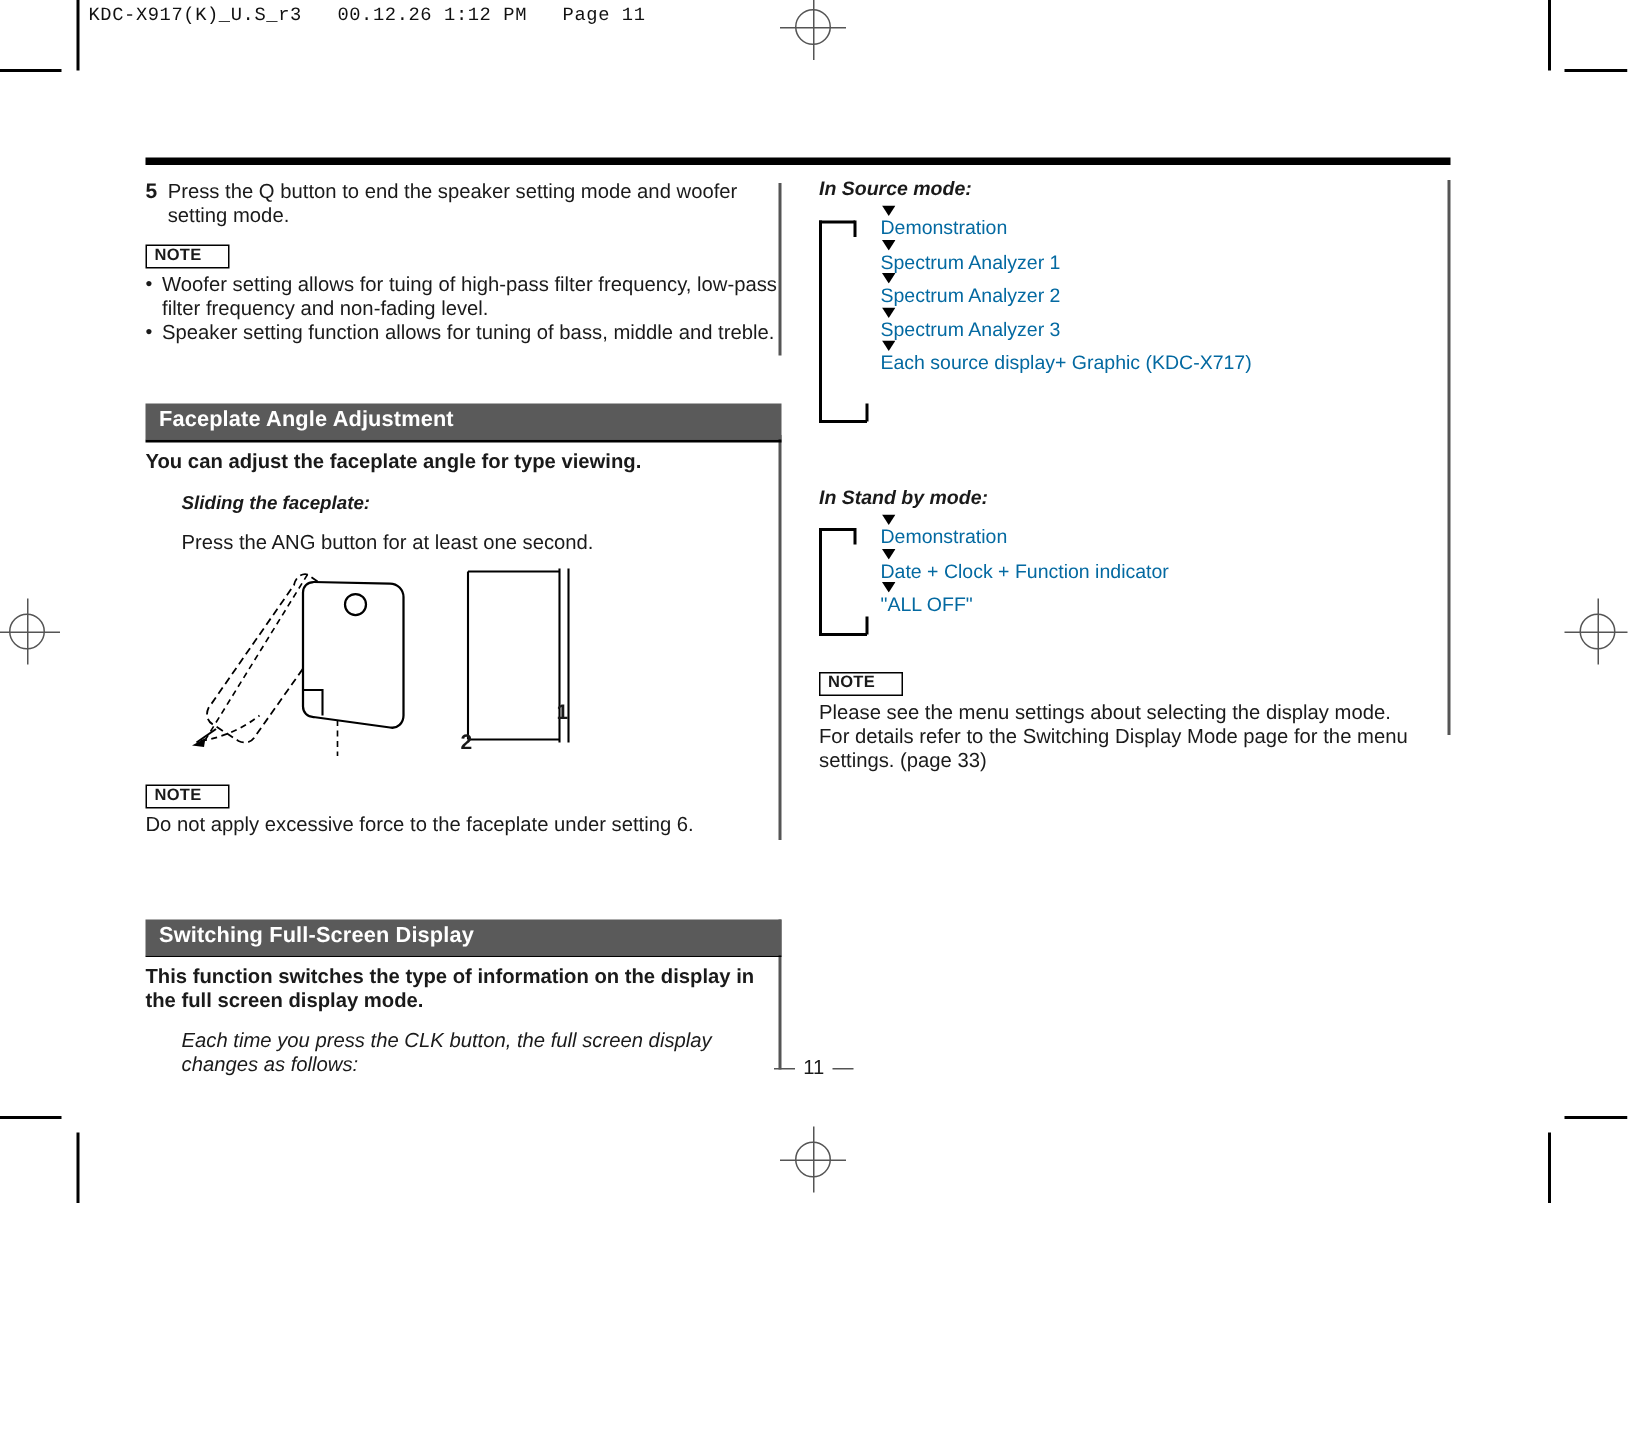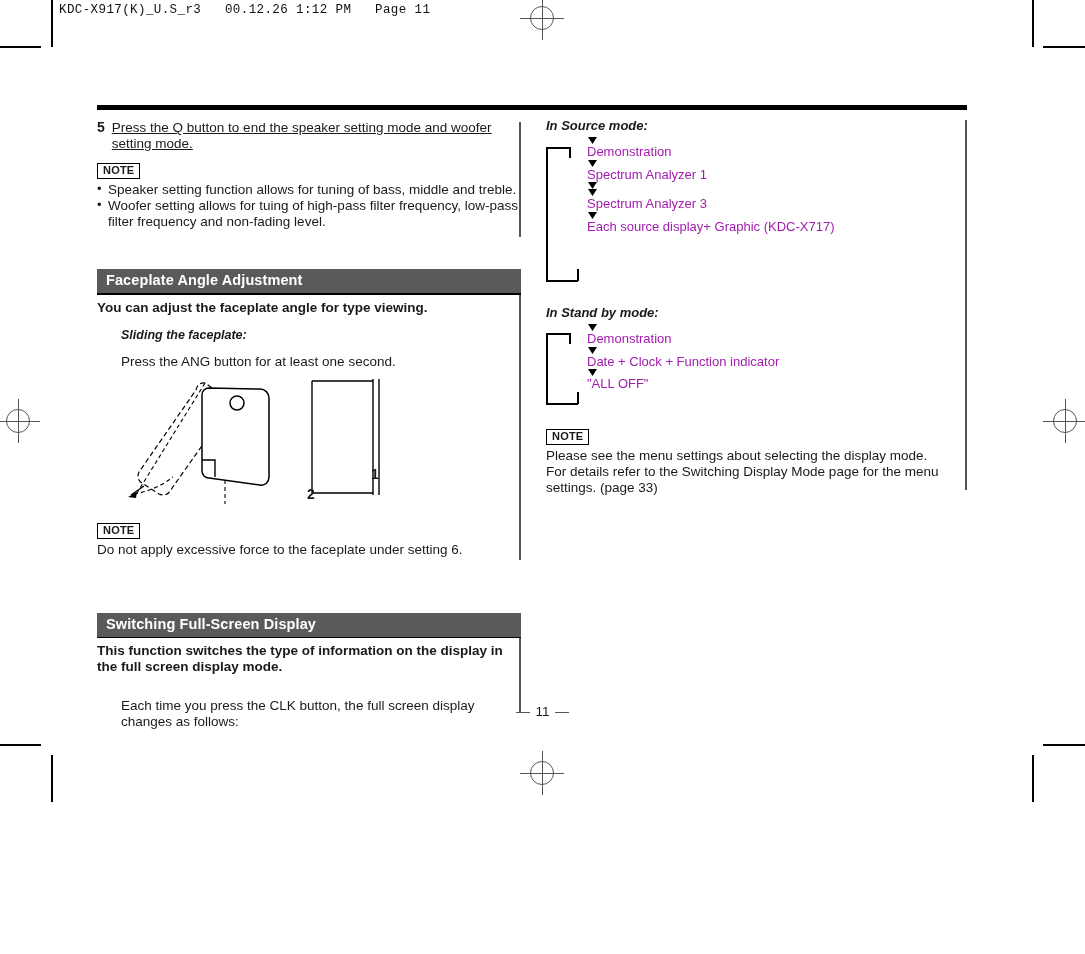--- a/index.html
+++ b/index.html
@@ -31,27 +31,27 @@
   .vdiv{position:absolute;width:2px;background:#555;}
   .vdiv-right{position:absolute;left:965px;top:120px;width:2px;height:370px;background:#555;}
 
   .col{position:absolute;}
   .colL{left:97px;top:120px;width:424px;}
   .colR{left:546px;top:118px;width:420px;}
 
   
   .step{position:relative;display:flex;gap:7px;font-size:13.5px;line-height:15.5px;}
   .step .num{font-weight:bold;font-size:14px;}
-  .step .txt{flex:1;text-decoration:underline;}
+  .step .txt{flex:1;}
 
   
   .notebox{margin-top:9px;}
   .note-tag{
     display:inline-block;border:1.4px solid #000;
-    padding:0px 5px 1px 5px;font-size:11px;font-weight:bold;
+    padding:0px 18px 1px 5px;font-size:11px;font-weight:bold;
     letter-spacing:.2px;line-height:13px;background:#fff;
   }
   .note-body{font-size:13.5px;line-height:16px;margin-top:3px;}
   .note-body .bullets{list-style:none;margin:0;padding:0;}
   .note-body .bullets li{position:relative;padding-left:11px;}
   .note-body .bullets li:before{content:"\2022";position:absolute;left:0;top:-1px;font-size:13px;}
 
   
   .sechead{
     background:#5a5a5a;color:#fff;font-weight:bold;font-size:14.5px;
@@ -67,21 +67,21 @@
   
   .flowtitle{font-size:13px;font-weight:bold;font-style:italic;}
   .flow{position:relative;margin-top:4px;padding-left:41px;}
   .flow .loop{position:absolute;left:0;top:0;bottom:0;width:0;}
   .flow .loop .lv{position:absolute;left:0;top:0;width:1.6px;background:#000;}
   .flow .loop .lt{position:absolute;left:0;top:0;height:1.6px;background:#000;}
   .flow .loop .lb{position:absolute;left:0;height:1.6px;background:#000;}
   .flow .loop .ld{position:absolute;width:1.6px;background:#000;}
   .arrow{width:9px;height:7px;margin:0 0 0 1px;}
   .arrow svg{display:block;}
-  .flowitem{font-size:13px;line-height:15.5px;color:#a21caf;}
+  .flowitem{font-size:13px;line-height:15.5px;color:#0369a1;}
 
   
   .figure{position:relative;height:130px;margin-top:6px;}
 
   
   .pagenum{
     position:absolute;left:0;right:0;top:704px;text-align:center;
     font-size:13.5px;color:#1a1a1a;
   }
   .pagenum .dash{display:inline-block;width:14px;height:1.6px;background:#555;
@@ -133,22 +133,22 @@
 
   <div class="step">
     <div class="num">5</div>
     <div class="txt">Press the Q button to end the speaker setting mode and woofer setting mode.</div>
   </div>
 
   <div class="notebox">
     <span class="note-tag">NOTE</span>
     <div class="note-body">
       <ul class="bullets">
+        <li>Woofer setting allows for tuing of high-pass filter frequency, low-pass filter frequency and non-fading level.</li>
         <li>Speaker setting function allows for tuning of bass, middle and treble.</li>
-        <li>Woofer setting allows for tuing of high-pass filter frequency, low-pass filter frequency and non-fading level.</li>
       </ul>
     </div>
   </div>
 
   <div style="margin-top:39px;">
     <div class="sechead">Faceplate Angle Adjustment</div>
     <div class="sechead-under"></div>
     <div class="lead">You can adjust the faceplate angle for type viewing.</div>
     <div class="subhead">Sliding the faceplate:</div>
     <div class="indent">Press the ANG button for at least one second.</div>
@@ -205,21 +205,21 @@
     <div class="notebox" style="margin-top:14px;">
       <span class="note-tag">NOTE</span>
       <div class="note-body">Do not apply excessive force to the faceplate under setting 6.</div>
     </div>
   </div>
 
   <div style="margin-top:55px;">
     <div class="sechead">Switching Full-Screen Display</div>
     <div class="sechead-under"></div>
     <div class="lead">This function switches the type of information on the display in the full screen display mode.</div>
-    <div class="indent" style="margin-top:23px;">Each time you press the CLK button, the full screen display changes as follows:</div>
+    <div class="indent" style="margin-top:11px;font-style:italic;">Each time you press the CLK button, the full screen display changes as follows:</div>
   </div>
 </div>
 
 <div class="col colR">
 
   <div>
     <div class="flowtitle">In Source mode:</div>
     <div class="flow" style="height:148px;">
       <div class="loop">
         <div class="lt" style="left:0;top:10px;width:24px;"></div>
@@ -238,36 +238,37 @@
         <svg width="9" height="7">
             <polygon points="0,0 9,0 4.5,7" fill="#000"></polygon>
           </svg>
       </div>
       <div class="flowitem">Spectrum Analyzer 1</div>
       <div class="arrow">
         <svg width="9" height="7">
             <polygon points="0,0 9,0 4.5,7" fill="#000"></polygon>
           </svg>
       </div>
+      <div class="flowitem">Spectrum Analyzer 2</div>
       <div class="arrow">
         <svg width="9" height="7">
             <polygon points="0,0 9,0 4.5,7" fill="#000"></polygon>
           </svg>
       </div>
       <div class="flowitem">Spectrum Analyzer 3</div>
       <div class="arrow">
         <svg width="9" height="7">
             <polygon points="0,0 9,0 4.5,7" fill="#000"></polygon>
           </svg>
       </div>
       <div class="flowitem">Each source display+ Graphic (KDC-X717)</div>
     </div>
   </div>
 
-  <div style="margin-top:20px;">
+  <div style="margin-top:39px;">
     <div class="flowtitle">In Stand by mode:</div>
     <div class="flow" style="height:84px;">
       <div class="loop">
         <div class="lt" style="left:0;top:9px;width:24px;"></div>
         <div class="ld" style="left:23px;top:9px;height:11px;"></div>
         <div class="lv" style="left:0;top:9px;height:71px;"></div>
         <div class="lb" style="left:0;top:79px;width:32px;"></div>
         <div class="ld" style="left:31px;top:68px;height:12px;"></div>
       </div>
       <div class="arrow">

